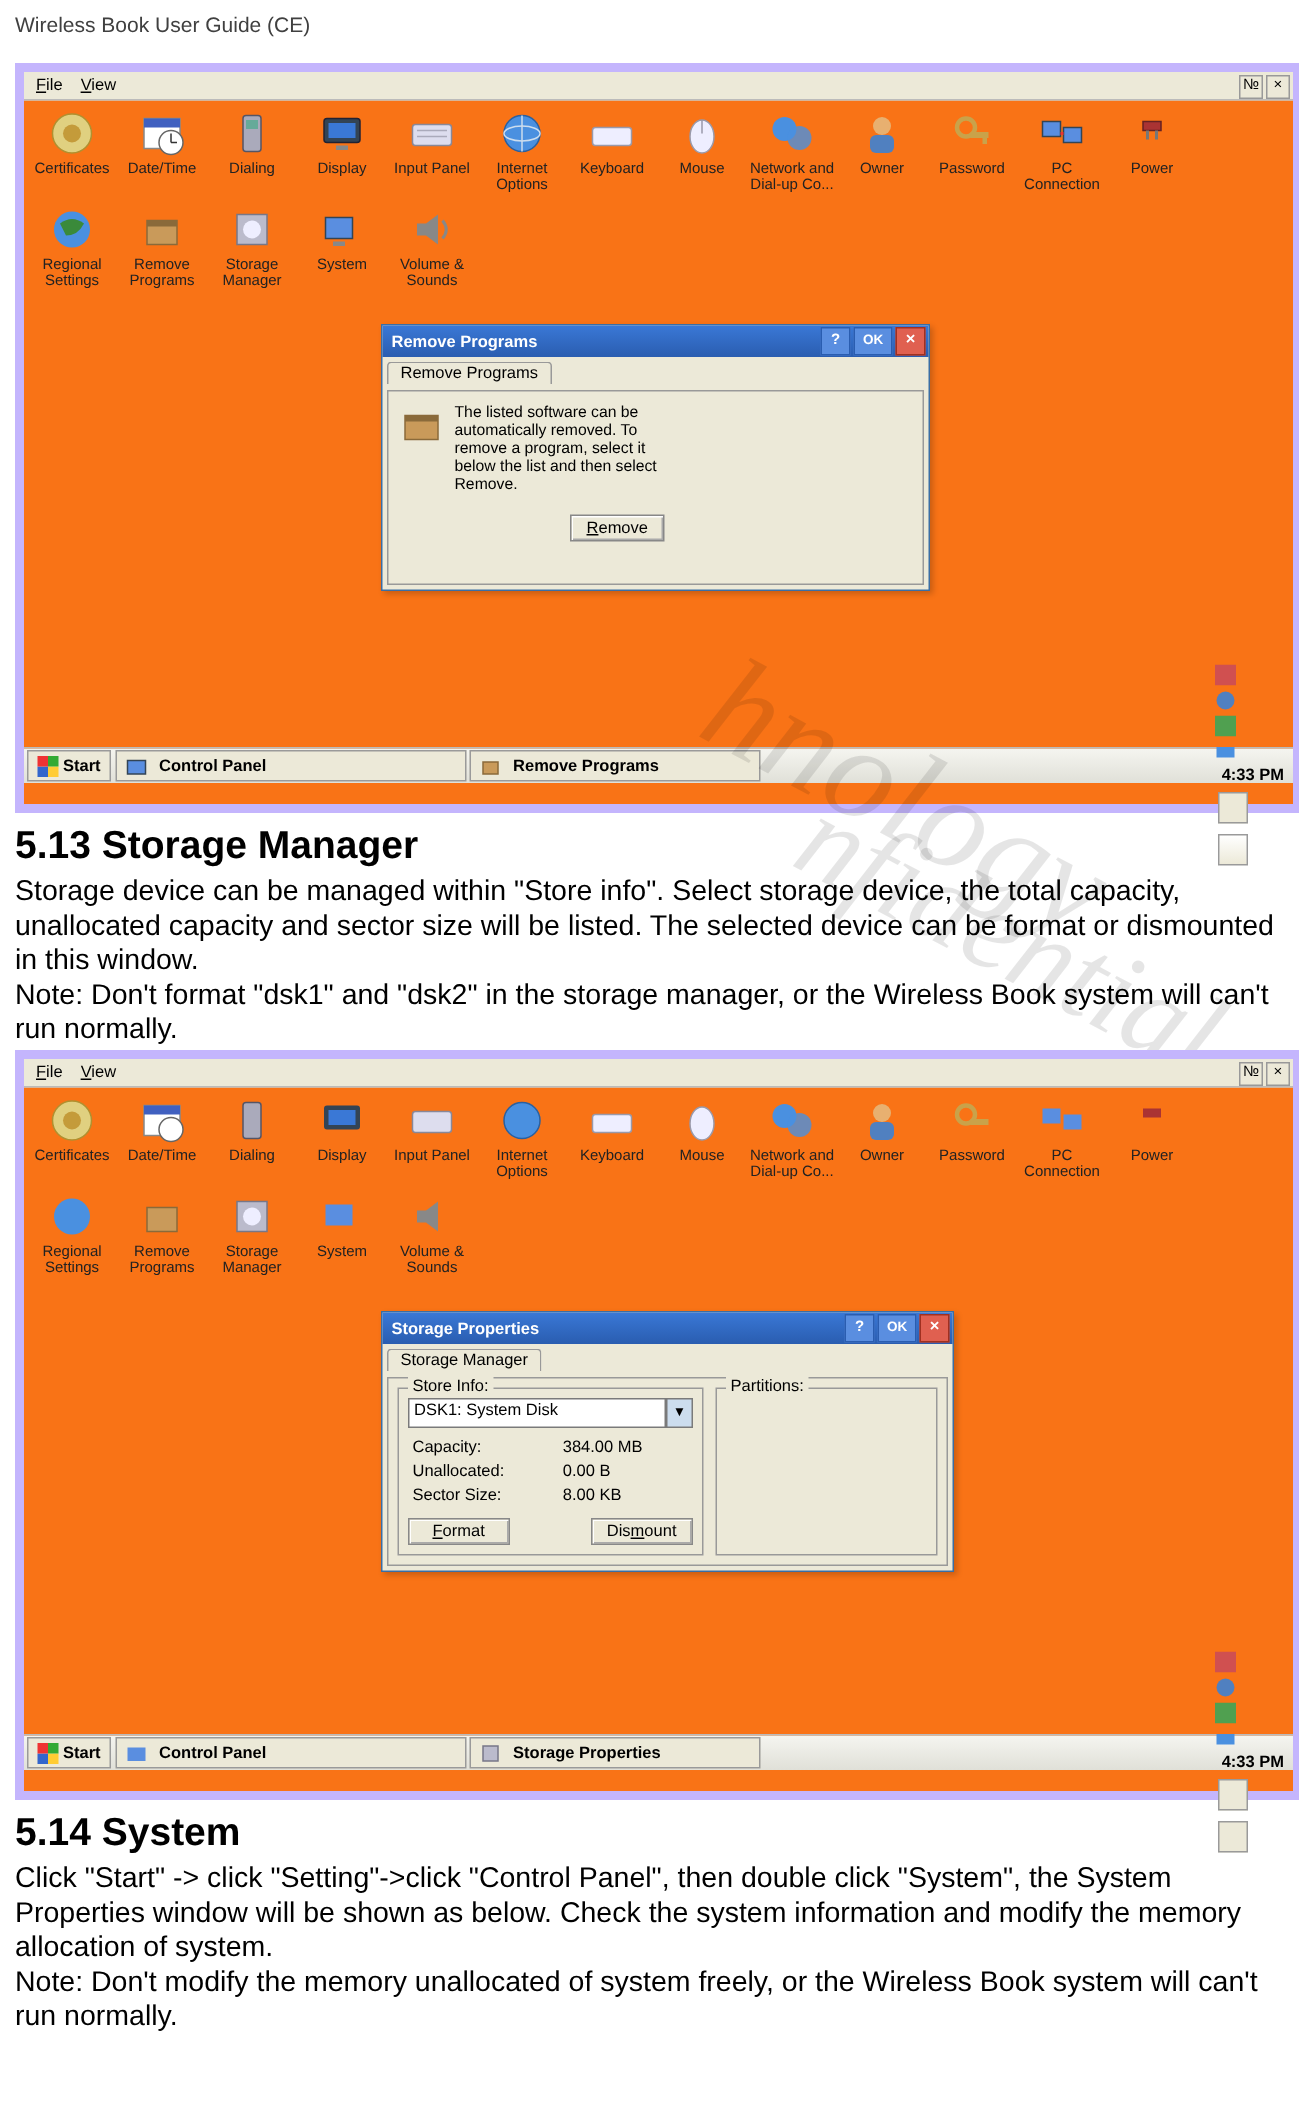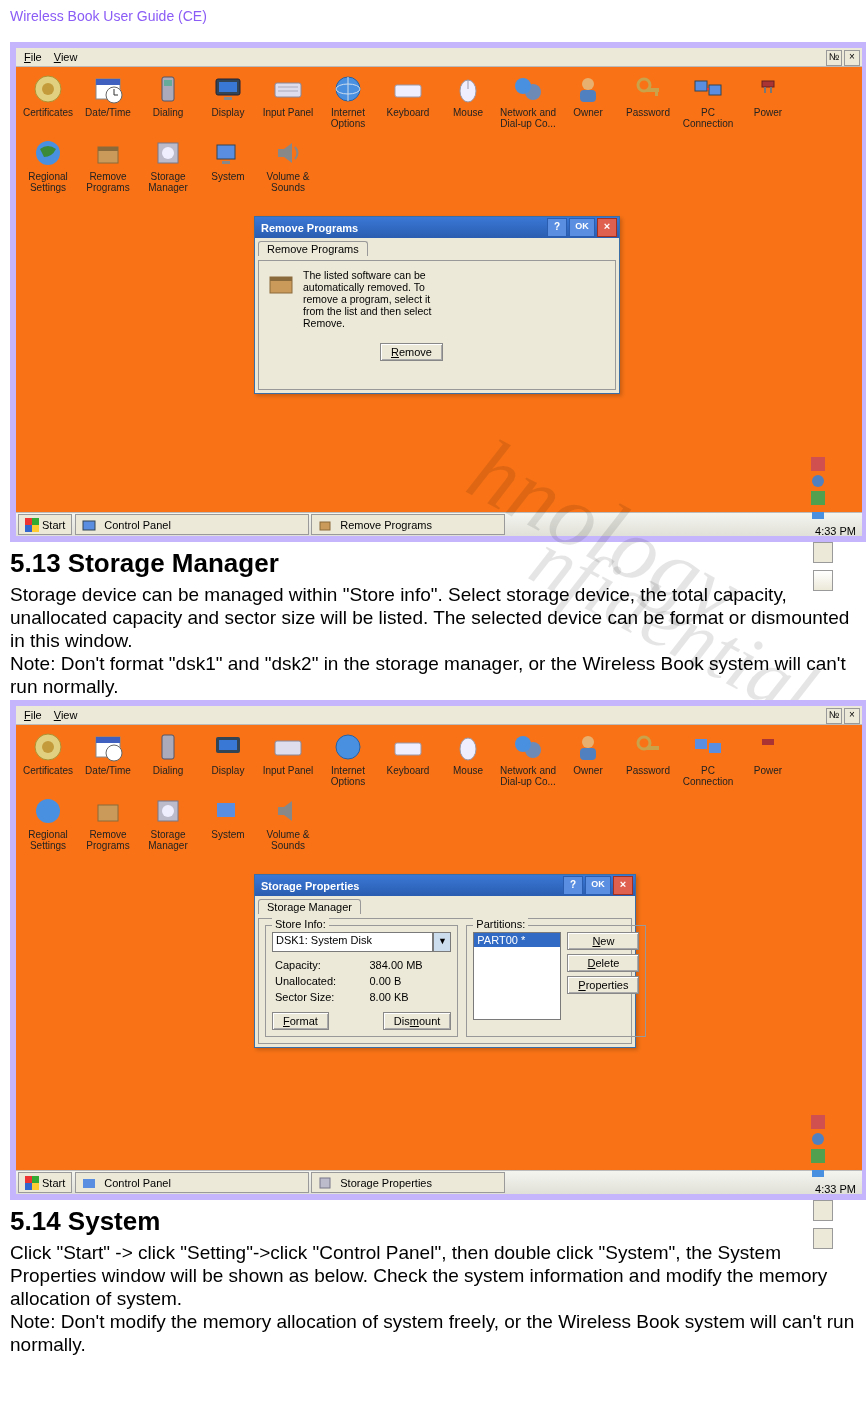--- a/index.html
+++ b/index.html
@@ -4,21 +4,21 @@
 <style>
   body {
     margin: 0;
     padding: 8px 10px;
     font-family: Arial, Helvetica, sans-serif;
     background: #fff;
     width: 866px;
     box-sizing: border-box;
     position: relative;
   }
-  .page-header { color:#8b5cf6; font-size:14px; margin-bottom:18px; }
+  .page-header { color:#404040; font-size:14px; margin-bottom:18px; }
   .screenshot-box {
     border:6px solid #c4b5fd;
     width:846px;
     height:488px;
     position:relative;
     background:#f97316;
     margin-bottom:4px;
   }
   .menubar {
     height:18px;
@@ -77,24 +77,24 @@
   .dlgbody { border:1px solid #999; margin:0 3px 3px; background:#ece9d8; padding:8px; }
   .btn3d {
     display:inline-block; border:1px solid #888; background:#ece9d8;
     padding:2px 10px; font-size:11px; box-shadow: inset 1px 1px #fff, inset -1px -1px #aaa;
   }
   .txtbox { border:1px solid #7a7a7a; background:#fff; height:16px; }
   .listbox { border:1px solid #7a7a7a; background:#fff; }
   .fieldset { border:1px solid #999; padding:6px; position:relative; }
   .fieldset .legend { position:absolute; top:-8px; left:6px; background:#ece9d8; padding:0 3px; font-size:11px; }
   .taskbar {
-    position:absolute; bottom:0; left:0; right:0; height:23px;
+    position:absolute; bottom:14px; left:0; right:0; height:23px;
     background:linear-gradient(#f5f5f0,#e0e0d8);
     border-top:1px solid #bbb;
-    display:flex; align-items:center; font-size:11px;
+    display:flex; align-items:center; font-size:11px;font-weight:bold;
   }
   .startbtn {
     height:19px; margin:2px; padding:0 6px; border:1px solid #9a9a9a;
     background:#ece9d8; display:flex; align-items:center; gap:3px;
   }
   .winflag {
     width:14px;height:14px;
     background:
       linear-gradient(90deg,#e33 0 50%,#3a3 50% 100%) 0 0/100% 50% no-repeat,
       linear-gradient(90deg,#36c 0 50%,#fc3 50% 100%) 0 100%/100% 50% no-repeat;
@@ -327,21 +327,21 @@
     </div>
     <div class="tabstrip"><span class="tab">Remove Programs</span></div>
     <div class="dlgbody" style="height:112px; display:flex; gap:8px;">
       <div style="width:28px;">
         <svg width="28" height="28">
             <rect x="3" y="8" width="22" height="16" fill="#c99a5a" stroke="#8a6a3a"></rect>
             <rect x="3" y="8" width="22" height="4" fill="#8a6a3a"></rect>
           </svg>
       </div>
       <div style="width:140px;">
-        <div style="font-size:10.5px; line-height:12px;">The listed software can be automatically removed. To remove a program, select it from the list and then select Remove.</div>
+        <div style="font-size:10.5px; line-height:12px;">The listed software can be automatically removed. To remove a program, select it below the list and then select Remove.</div>
         <div style="text-align:right; margin-top:14px;">
           <span class="btn3d"><span style="text-decoration:underline">R</span>emove</span>
         </div>
       </div>
     </div>
   </div>
 
   <div class="taskbar">
     <div class="startbtn">
         <span class="winflag"></span>
@@ -588,30 +588,20 @@
         </tbody>
           </table>
         <div style="display:flex; gap:6px; margin-top:6px;">
           <span class="btn3d" style="flex:1;text-align:center;"><span style="text-decoration:underline">F</span>ormat</span>
           <span class="btn3d" style="flex:1;text-align:center;margin-left:48px;">Dis<span style="text-decoration:underline">m</span>ount</span>
         </div>
       </div>
 
       <div class="fieldset" style="flex:1;">
         <div class="legend">Partitions:</div>
-        <div style="display:flex; gap:6px;">
-          <div class="listbox" style="width:86px; height:86px;">
-            <div style="background:#316ac5;color:#fff;padding:1px 3px;font-size:11px;">PART00 *</div>
-          </div>
-          <div style="display:flex;flex-direction:column;gap:4px;flex:1;">
-            <span class="btn3d" style="text-align:center;"><span style="text-decoration:underline">N</span>ew</span>
-            <span class="btn3d" style="text-align:center;"><span style="text-decoration:underline">D</span>elete</span>
-            <span class="btn3d" style="text-align:center;"><span style="text-decoration:underline">P</span>roperties</span>
-          </div>
-        </div>
       </div>
     </div>
   </div>
 
   <div class="taskbar">
     <div class="startbtn">
         <span class="winflag"></span>
         <span>Start</span>
       </div>
     <div class="tbtn" style="width:220px;">
@@ -641,13 +631,13 @@
         </svg>
       <span class="clock">4:33 PM</span>
       <span class="deskbtn"></span>
       <span class="deskbtn"></span>
     </div>
   </div>
 </div>
 
 <div class="sec-head">5.14   System</div>
 <div class="bodytxt">Click "Start" -&gt; click "Setting"-&gt;click "Control Panel", then double click "System", the System Properties window will be shown as below. Check the system information and modify the memory allocation of system.</div>
-<div class="bodytxt">Note: Don't modify the memory allocation of system freely, or the Wireless Book system will can't run normally.</div>
+<div class="bodytxt">Note: Don't modify the memory unallocated of system freely, or the Wireless Book system will can't run normally.</div>
 
 </body></html>

